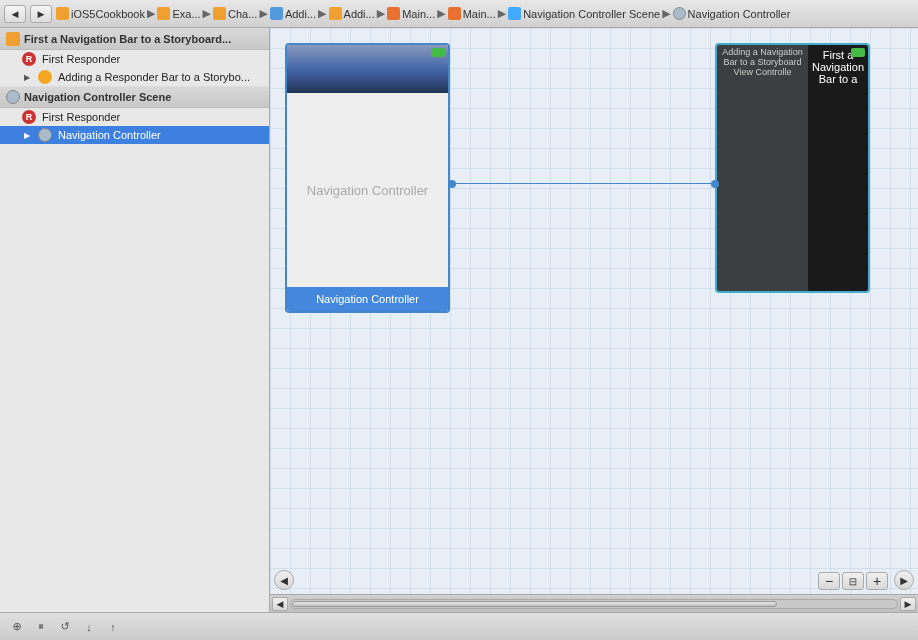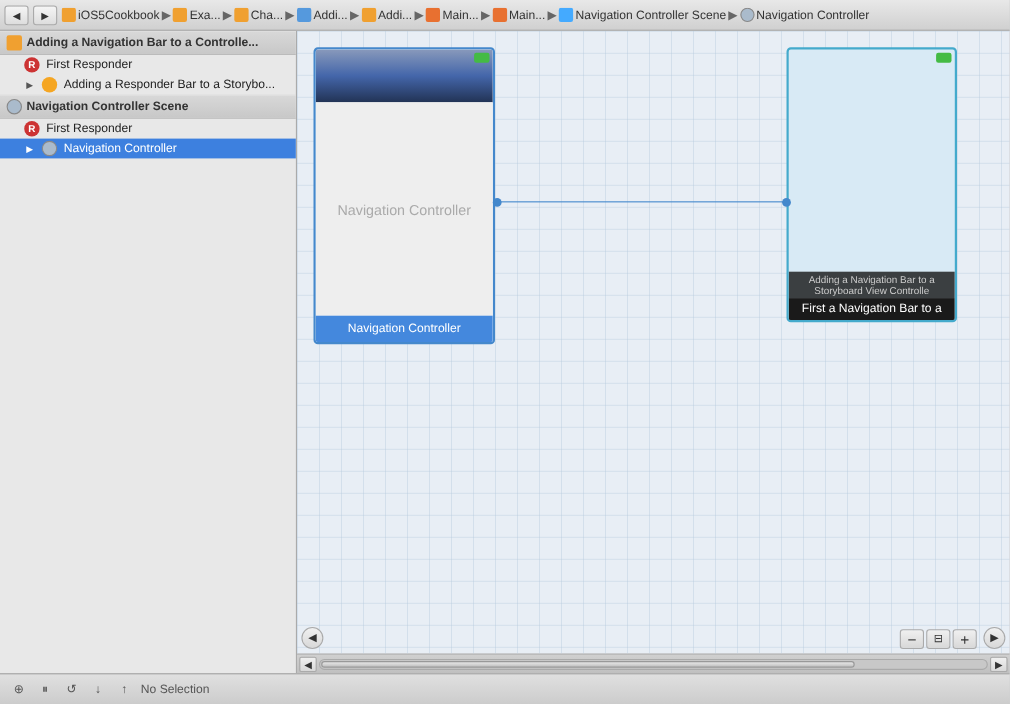--- a/index.html
+++ b/index.html
@@ -164,21 +164,21 @@
   </div>
 </div>
 
 <div class="main-area">
 
   <div class="sidebar">
 
     <div class="sidebar-section">
       <div class="sidebar-section-header">
         <span style="width:14px;height:14px;background:#f0a030;border-radius:2px;display:inline-block;"></span>
-        <span>Adding a Navigation Bar to a Controlle...</span>
+        <span>First a Navigation Bar to a Storyboard...</span>
       </div>
       <div class="sidebar-item indent1">
         <span class="item-icon icon-responder">R</span>
         <span>First Responder</span>
       </div>
       <div class="sidebar-item indent1">
         <span class="expand-arrow">▶</span>
         <span class="item-icon icon-storyboard-item"></span>
         <span>Adding a Responder Bar to a Storybo...</span>
       </div>
@@ -217,21 +217,21 @@
           </div>
         </div>
       </div>
 
       <div style="position:absolute;top:155px;left:182px;width:263px;height:1px;background:#4488cc;z-index:1;">
         <div style="width:8px;height:8px;background:#4488cc;border-radius:50%;position:absolute;left:-4px;top:-3px;"></div>
         <div style="width:8px;height:8px;background:#4488cc;border-radius:50%;position:absolute;right:-4px;top:-3px;"></div>
       </div>
 
       <div style="position:absolute;left:445px;top:15px;width:155px;height:250px;">
-        <div style="width:100%;height:100%;border:2px solid #44aacc;border-radius:4px;background:#d8eaf5;display:flex;flex-direction:column;overflow:hidden;position:relative;">
+        <div style="width:100%;height:100%;border:2px solid #44aacc;border-radius:4px;background:#d8eaf5;display:flex;overflow:hidden;position:relative;">
           <div style="width:14px;height:9px;background:#44bb44;border-radius:2px;position:absolute;top:3px;right:3px;z-index:2;"></div>
           <div style="flex:1;"></div>
           <div style="background:rgba(20,20,20,0.8);color:#ccc;font-size:9px;padding:2px 4px;text-align:center;">Adding a Navigation Bar to a Storyboard View Controlle</div>
           <div style="background:#1a1a1a;color:white;font-size:11px;padding:4px 4px;text-align:center;">First a Navigation Bar to a</div>
         </div>
       </div>
 
       <div style="position:absolute;bottom:4px;left:4px;width:20px;height:20px;background:linear-gradient(to bottom,#f0f0f0,#d8d8d8);border:1px solid #aaa;border-radius:10px;display:flex;align-items:center;justify-content:center;font-size:10px;cursor:pointer;color:#333;">◀</div>
 
       <div style="position:absolute;bottom:4px;right:4px;width:20px;height:20px;background:linear-gradient(to bottom,#f0f0f0,#d8d8d8);border:1px solid #aaa;border-radius:10px;display:flex;align-items:center;justify-content:center;font-size:10px;cursor:pointer;color:#333;">▶</div>
@@ -252,14 +252,13 @@
     </div>
   </div>
 </div>
 
 <div class="status-bar">
   <div class="status-icon-btn">⊕</div>
   <div class="status-icon-btn">⏸</div>
   <div class="status-icon-btn">↺</div>
   <div class="status-icon-btn">↓</div>
   <div class="status-icon-btn">↑</div>
-  <div class="status-text">No Selection</div>
 </div>
 
 </body></html>

